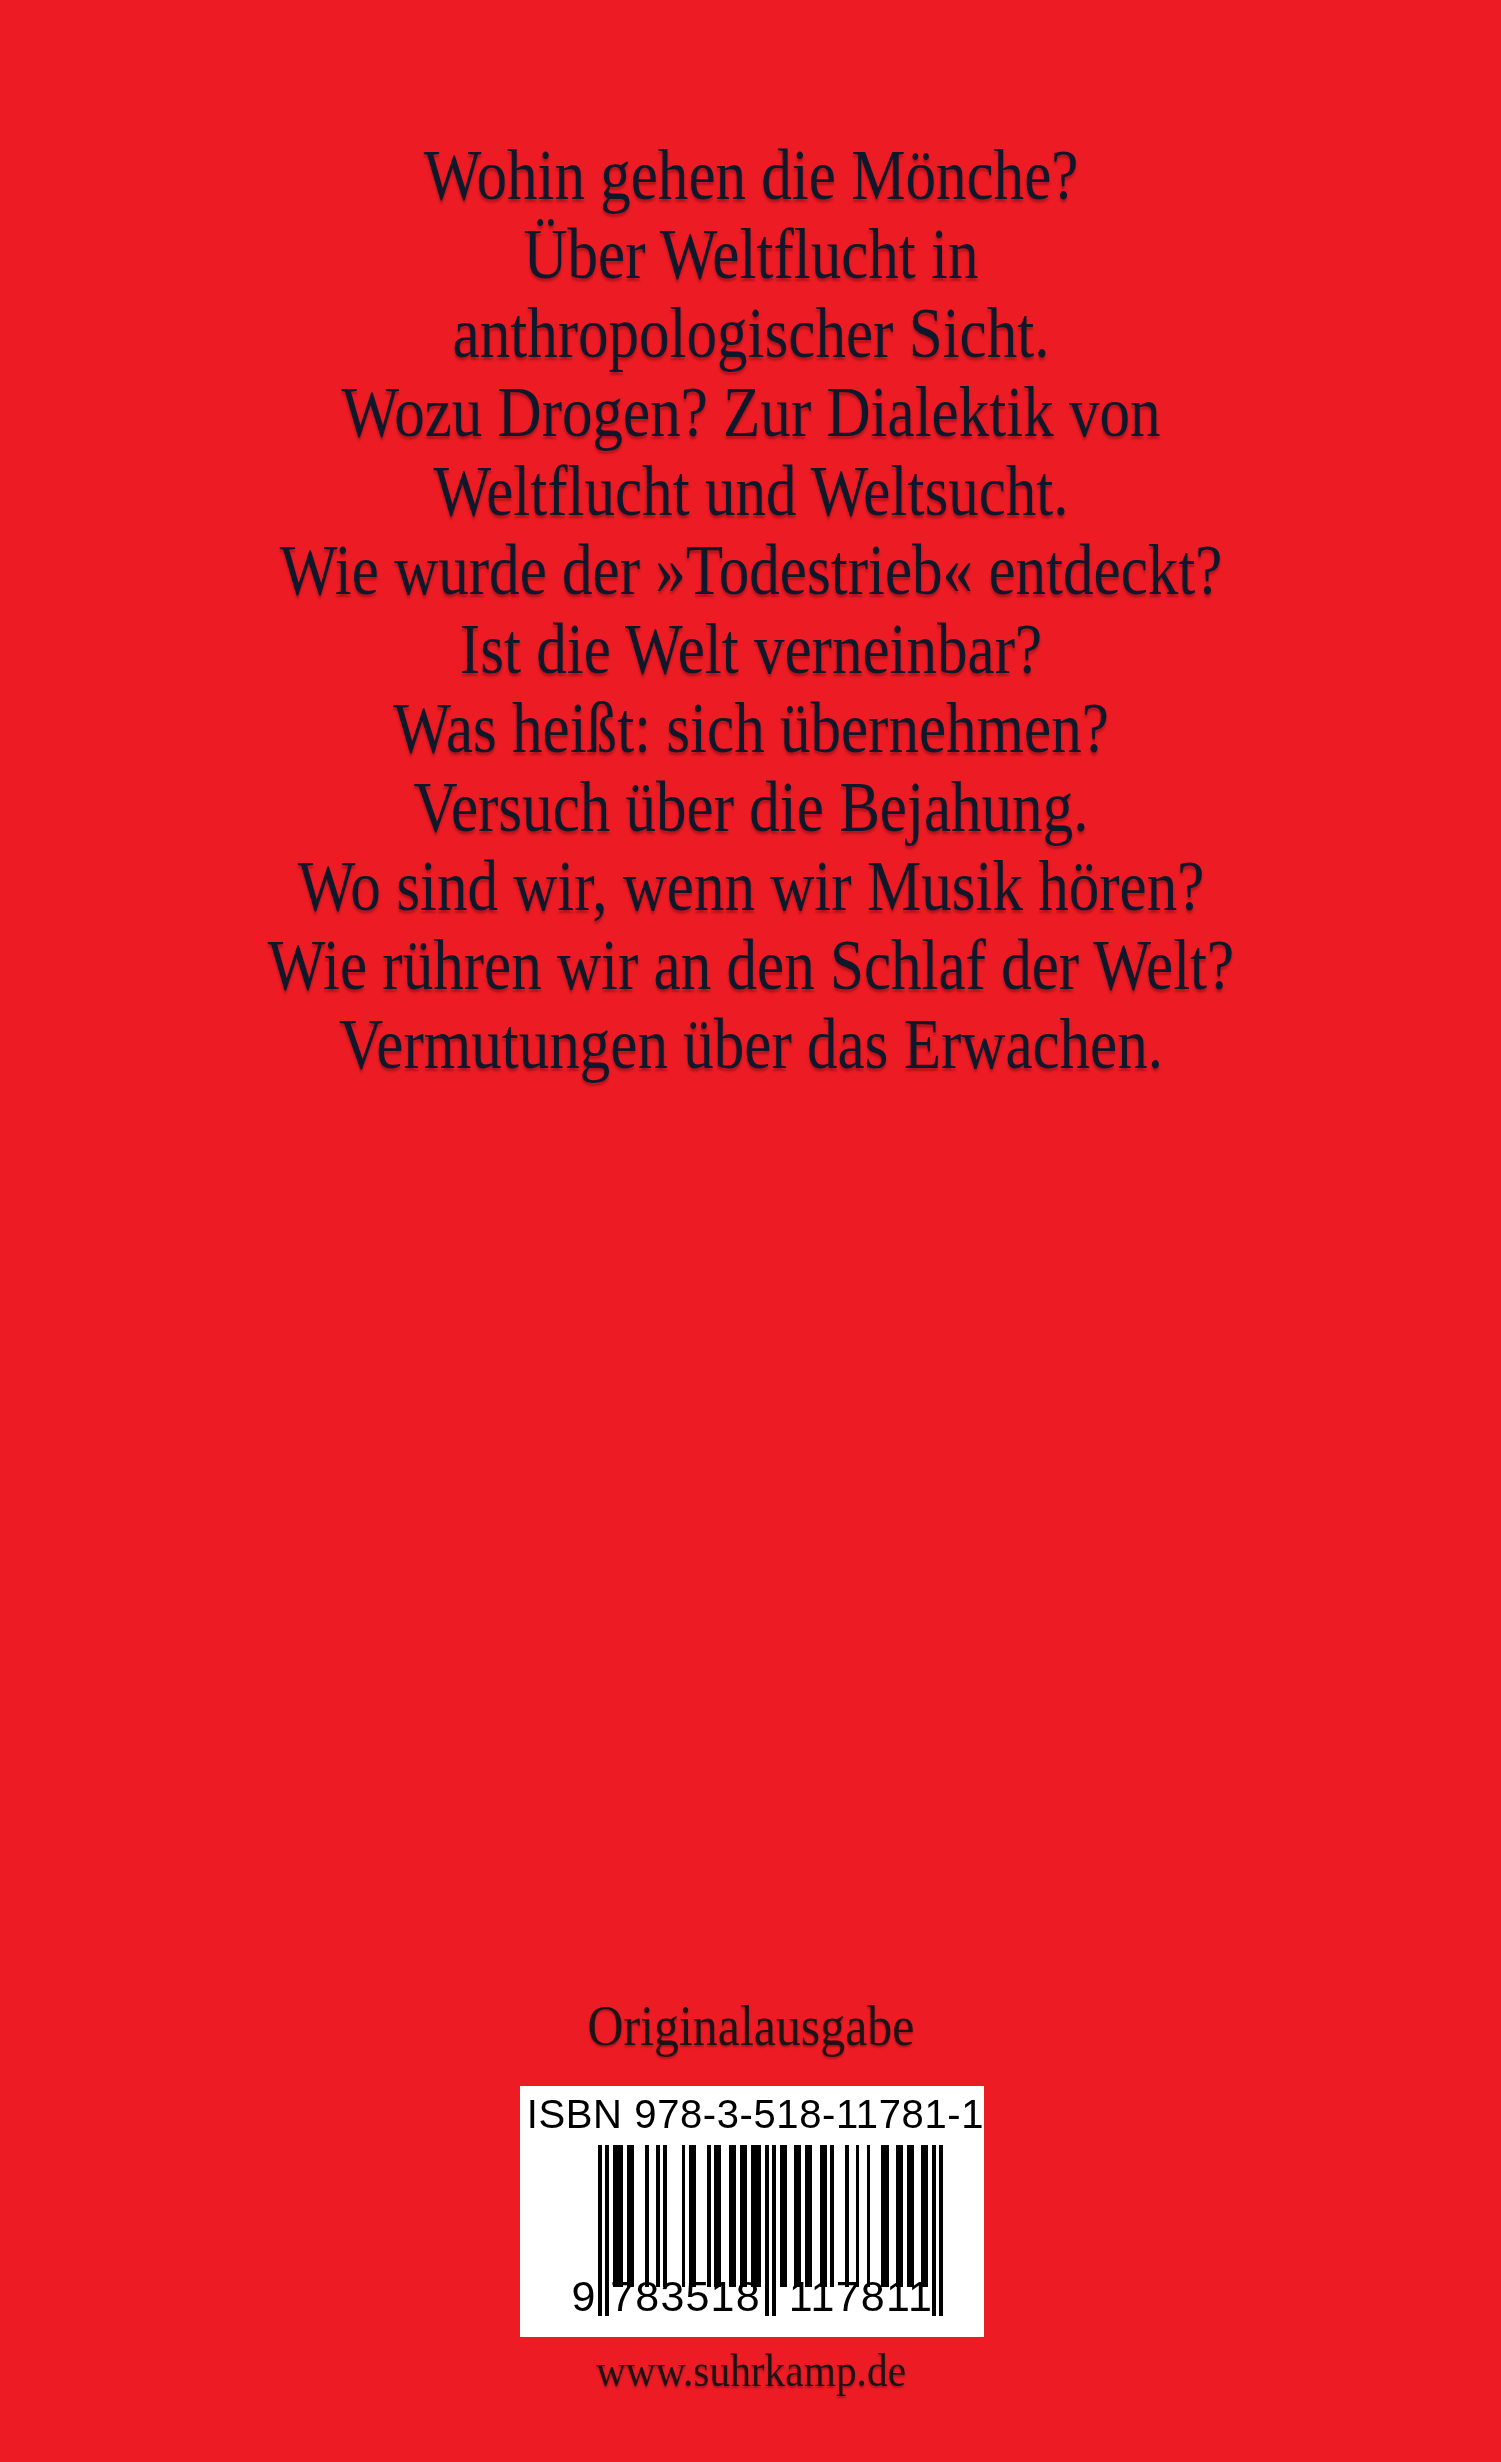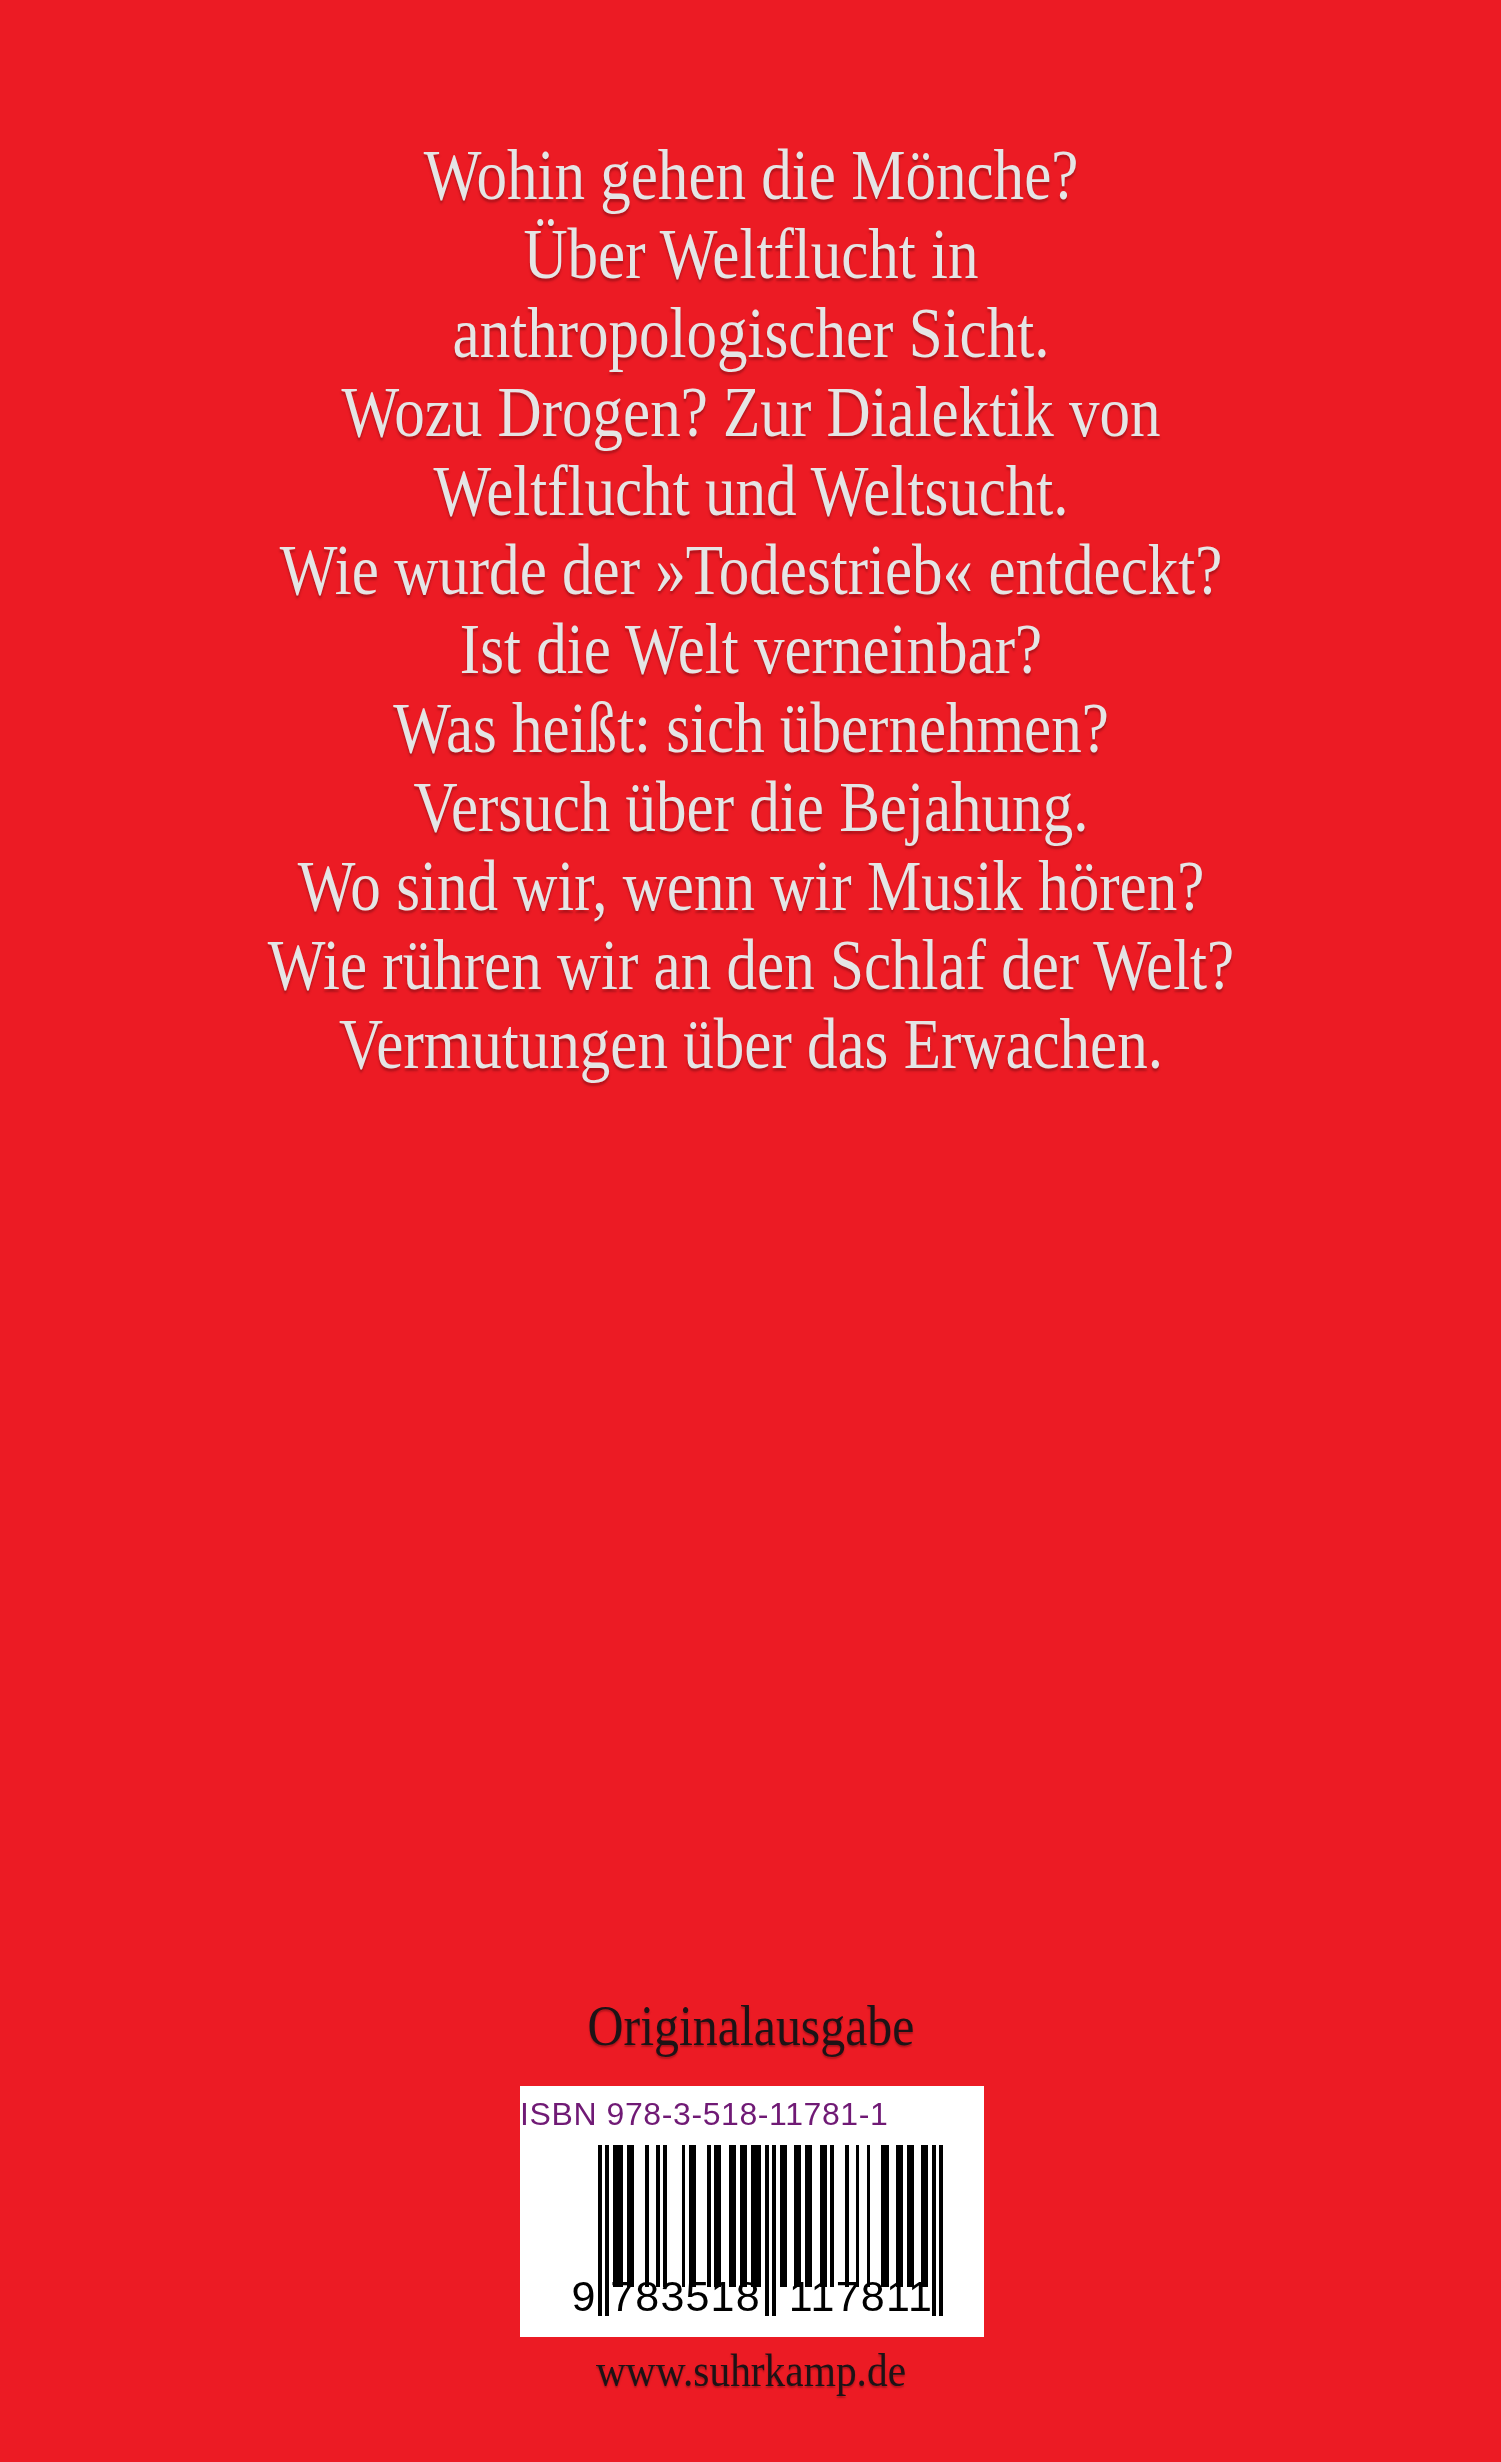--- a/index.html
+++ b/index.html
@@ -15,21 +15,21 @@
     font-family: "Liberation Serif", serif;
   }
 
   
   .blurb {
     position: absolute;
     top: 136px;
     left: 0;
     width: 1502px;
     text-align: center;
-    color: #e5e5e5;
+    color: #0f172a;
     font-size: 71px;
     line-height: 79px;
     font-weight: 400;
   }
   .blurb-line {
     white-space: nowrap;
     transform: scaleX(0.86);
     transform-origin: 50% 50%;
     text-shadow: 0 2.9px 2.4px rgba(40, 0, 6, 0.30);
   }
@@ -57,25 +57,25 @@
     top: 2086px;
     width: 464px;
     height: 251px;
     background: #ffffff;
   }
   .isbn-label {
     position: absolute;
     top: 9.4px;
     left: 0;
     width: 100%;
-    text-align: left;
+    text-align: right;
     font-family: "Liberation Sans", sans-serif;
-    font-size: 32px;
+    font-size: 40px;
     line-height: 38px;
-    color: #701a75;
+    color: #000000;
     letter-spacing: 0.6px;
     white-space: nowrap;
   }
   .bars {
     position: absolute;
     left: 78px;
     top: 59px;
     width: 345px;
     height: 171px;
   }

